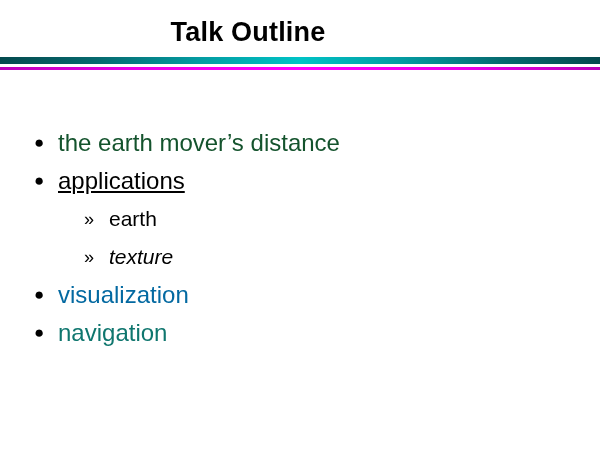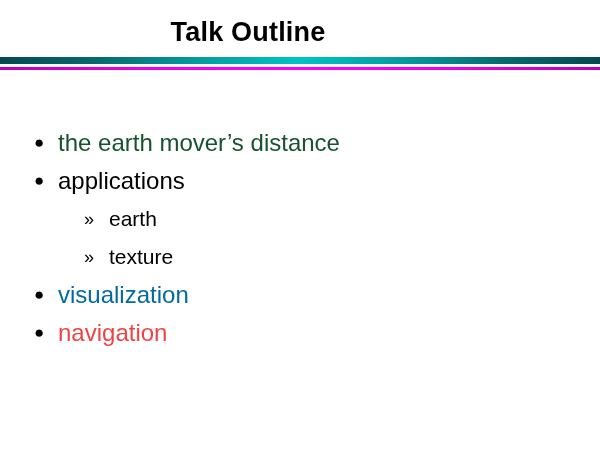--- a/index.html
+++ b/index.html
@@ -141,21 +141,21 @@
   <div class="slide-title">Talk Outline</div>
 
   <div class="divider">
     <div class="bar-gradient"></div>
     <div class="bar-accent-bright"></div>
   </div>
 
   <div class="body">
     <ul class="outline-list" id="outline-list">
         <li class="item level1"><span class="marker">●</span><span class="label" style="color: #14532d; text-align: right;">the earth mover’s distance</span></li>
-        <li class="item level1"><span class="marker">●</span><span class="label" style="color: rgb(0, 0, 0);">applications</span></li>
+        <li class="item level1"><span class="marker">●</span><span class="label" style="color: rgb(0, 0, 0); text-decoration: underline;">applications</span></li>
         <li class="item level2"><span class="marker">»</span><span class="label" style="color: rgb(0, 0, 0);">earth</span></li>
-        <li class="item level2"><span class="marker">»</span><span class="label" style="color: rgb(0, 0, 0);">texture</span></li>
+        <li class="item level2"><span class="marker">»</span><span class="label" style="color: rgb(0, 0, 0); font-style: italic;">texture</span></li>
         <li class="item level1"><span class="marker">●</span><span class="label" style="color: #0369a1;">visualization</span></li>
-        <li class="item level1"><span class="marker">●</span><span class="label" style="color: #ef4444;">navigation</span></li>
+        <li class="item level1"><span class="marker">●</span><span class="label" style="color: #0f766e;">navigation</span></li>
       </ul>
   </div>
 
 </div>
 
 </body></html>

